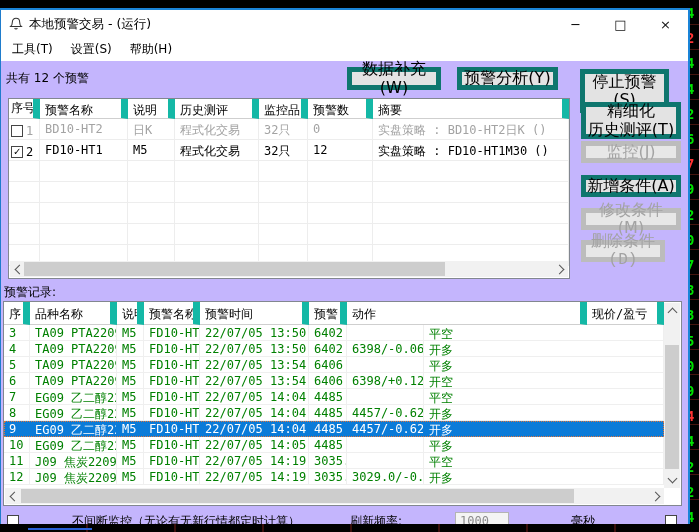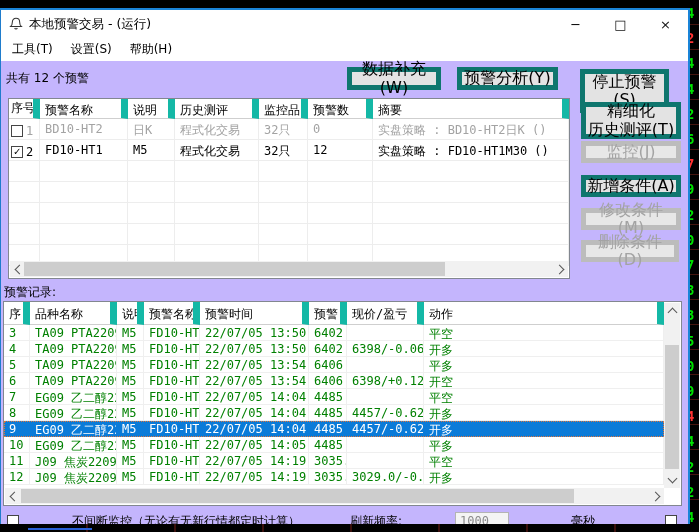--- a/index.html
+++ b/index.html
@@ -23,21 +23,21 @@
   .btn{position:absolute;box-sizing:border-box;background:#e3e3e3;border:5px solid #0f766e;
        display:flex;align-items:center;justify-content:center;text-align:center;color:#000;font-size:16px;line-height:1.15;}
   .btn.disabled{color:#a3a3a3;border-color:#bcbcbc;background:#e7e7e7;}
   .btn-data{left:346px;top:57px;width:94px;height:23px;}
   .btn-analysis{left:456px;top:57px;width:101px;height:23px;}
   .btn-stop{left:579px;top:59px;width:89px;height:44px;}
   .btn-fine{left:580px;top:92px;width:100px;height:37px;}
   .btn-monitor{left:580px;top:131px;width:100px;height:22px;}
   .btn-add{left:580px;top:165px;width:100px;height:22px;}
   .btn-modify{left:580px;top:198px;width:100px;height:22px;}
-  .btn-delete{left:580px;top:230px;width:98px;height:22px;}
+  .btn-delete{left:580px;top:230px;width:84px;height:22px;font-family:Liberation Mono, monospace;}
 
   
   .datafont{font-family:"DejaVu Sans Mono","DejaVu Sans",monospace;}
   .table1{position:absolute;left:7px;top:88px;width:562px;height:181px;box-sizing:border-box;background:#fff;border:1px solid #828790;overflow:hidden;}
   .t-header{display:flex;background:#fff;}
   .th{box-sizing:border-box;border-right:7px solid #14b8a6;border-bottom:1px solid #cfcfcf;padding:3px 0 3px 5px;height:21px;white-space:nowrap;overflow:hidden;}
   .table1 .th{height:20px;}
   .t1row{display:flex;height:21px;box-sizing:border-box;}
   .t1c{box-sizing:border-box;border-right:1px solid #ededed;border-bottom:1px solid #ededed;padding:3px 0 0 5px;white-space:nowrap;overflow:hidden;height:21px;}
   .c1-0{width:31px;padding-left:2px;display:flex;align-items:center;gap:3px;}
@@ -236,22 +236,22 @@
     <div class="records-label">预警记录:</div>
 
     <div class="table2 datafont">
       <div class="t2-headwrap">
         <div class="th c2-0">序...</div>
         <div class="th c2-1">品种名称</div>
         <div class="th c2-2">说明</div>
         <div class="th c2-3">预警名称</div>
         <div class="th c2-4">预警时间</div>
         <div class="th c2-5">预警...</div>
+        <div class="th c2-7">动作</div>
         <div class="th c2-6">现价/盈亏</div>
-        <div class="th c2-7">动作</div>
       </div>
       <div class="t2-body">
           <div class="t2row">
             <div class="t2c c2-0">3</div>
             <div class="t2c c2-1">TA09 PTA2209</div>
             <div class="t2c c2-2">M5</div>
             <div class="t2c c2-3">FD10-HT1</div>
             <div class="t2c c2-4">22/07/05 13:50</div>
             <div class="t2c c2-5">6402</div>
             <div class="t2c c2-6"></div>

